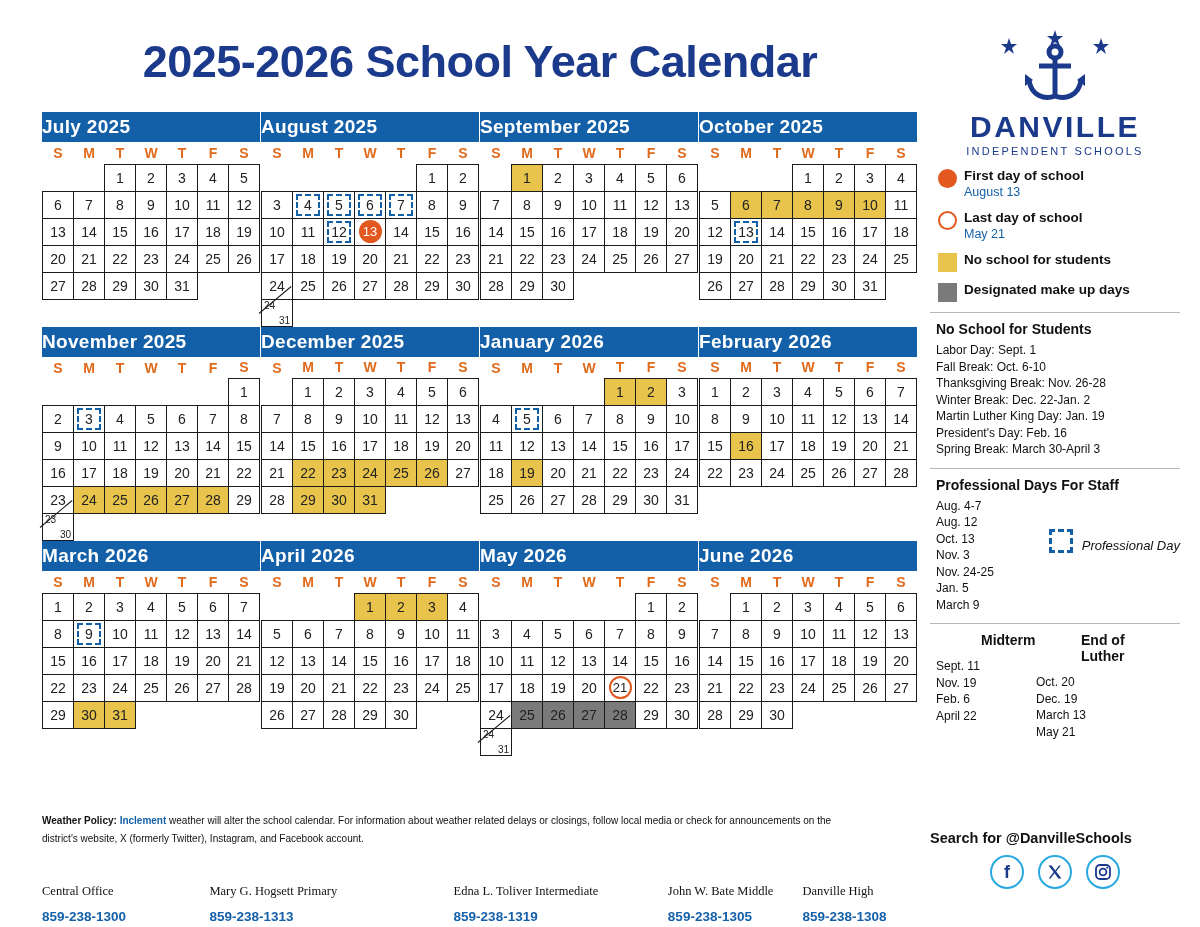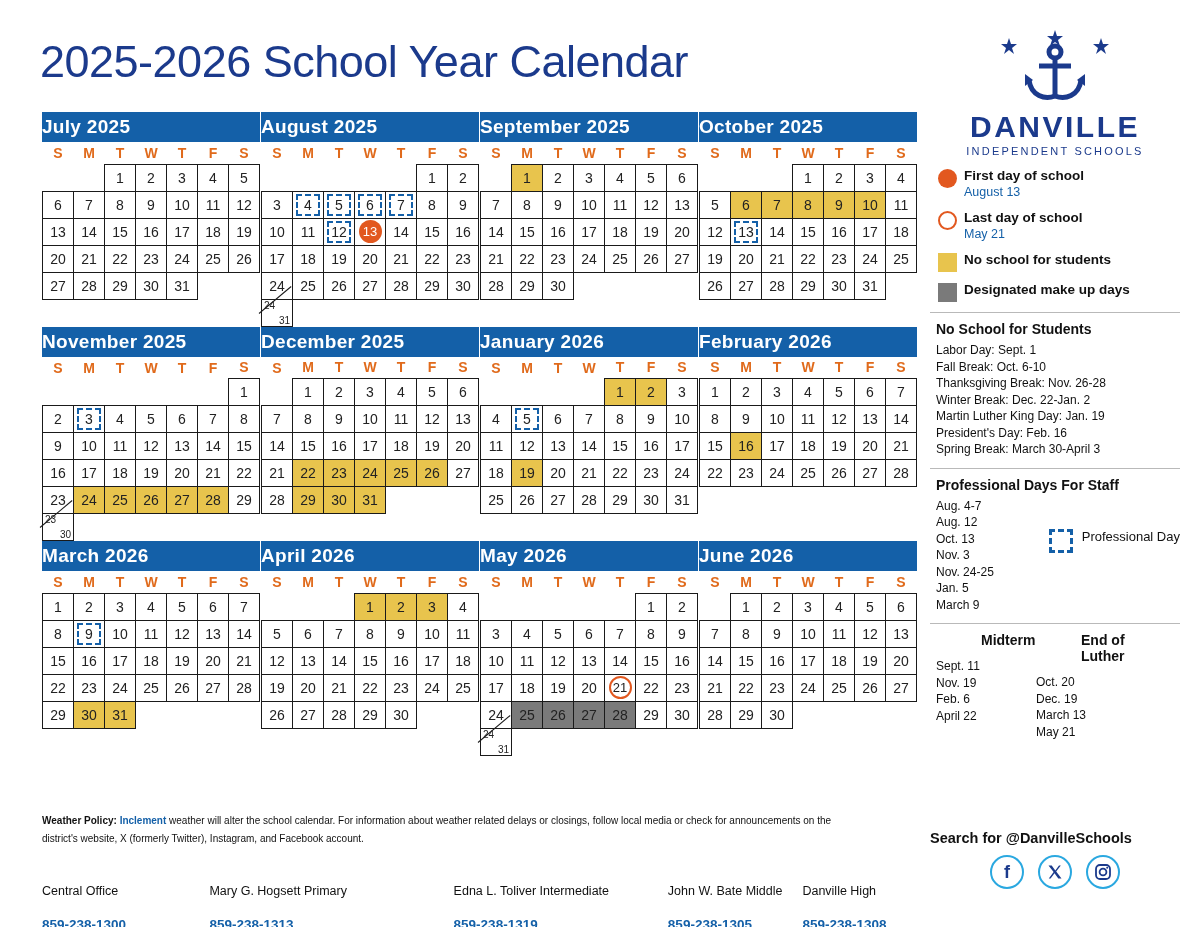--- a/index.html
+++ b/index.html
@@ -14,23 +14,23 @@
     width: 1200px; height: 927px;
     background: #fff;
     overflow: hidden;
   }
 
   
   .title {
     position: absolute;
     left: 40px; top: 36px;
     width: 880px;
-    text-align: left;
+    text-align: center;
     font-size: 45px;
-    font-weight: normal;
+    font-weight: bold;
     color: #1b3a8c;
     letter-spacing: -0.5px;
     font-family: "Liberation Sans", sans-serif;
   }
 
   
   .cal-wrap {
     position: absolute;
     left: 42px; top: 112px;
     width: 875px;
@@ -156,21 +156,21 @@
   .weather .incl { color: #1460a8; font-weight: bold; }
 
   
   .schools {
     position: absolute;
     left: 42px; top: 884px;
     width: 880px;
     display: flex;
   }
   .school { font-size: 12.5px; color: #111; }
-  .school .nm { margin-bottom: 19px; }
+  .school .nm { margin-bottom: 10px; font-family: Liberation Serif, serif; }
   .school .ph { color: #1460a8; font-weight: bold; font-size: 13.5px; }
   .s0 { width: 168px; }
   .s1 { width: 245px; }
   .s2 { width: 215px; }
   .s3 { width: 135px; }
   .s4 { width: 120px; }
 
   
   .sidebar {
     position: absolute;
@@ -220,21 +220,21 @@
   }
   .sec-title.ind { margin-left: 6px; }
   .sec-list { font-size: 12px; color: #111; line-height: 16.5px; }
   .sec-list div { white-space: nowrap; }
   .sec-list.ind { margin-left: 6px; }
 
   .profdays-wrap { position: relative; }
   .prof-legend {
     position: absolute;
     right: 0px; top: 52px;
-    display: flex; align-items: flex-start;
+    display: flex; align-items: flex-end; font-style: italic;
   }
   .prof-box {
     width: 24px; height: 24px;
     border: 3px dashed #1460a8;
     margin-right: 9px;
   }
   .prof-label { font-size: 13px; color: #111; }
 
   .mid-eoq { display: flex; margin-top: 4px; }
   .mid-col { width: 100px; margin-left: 6px; }

